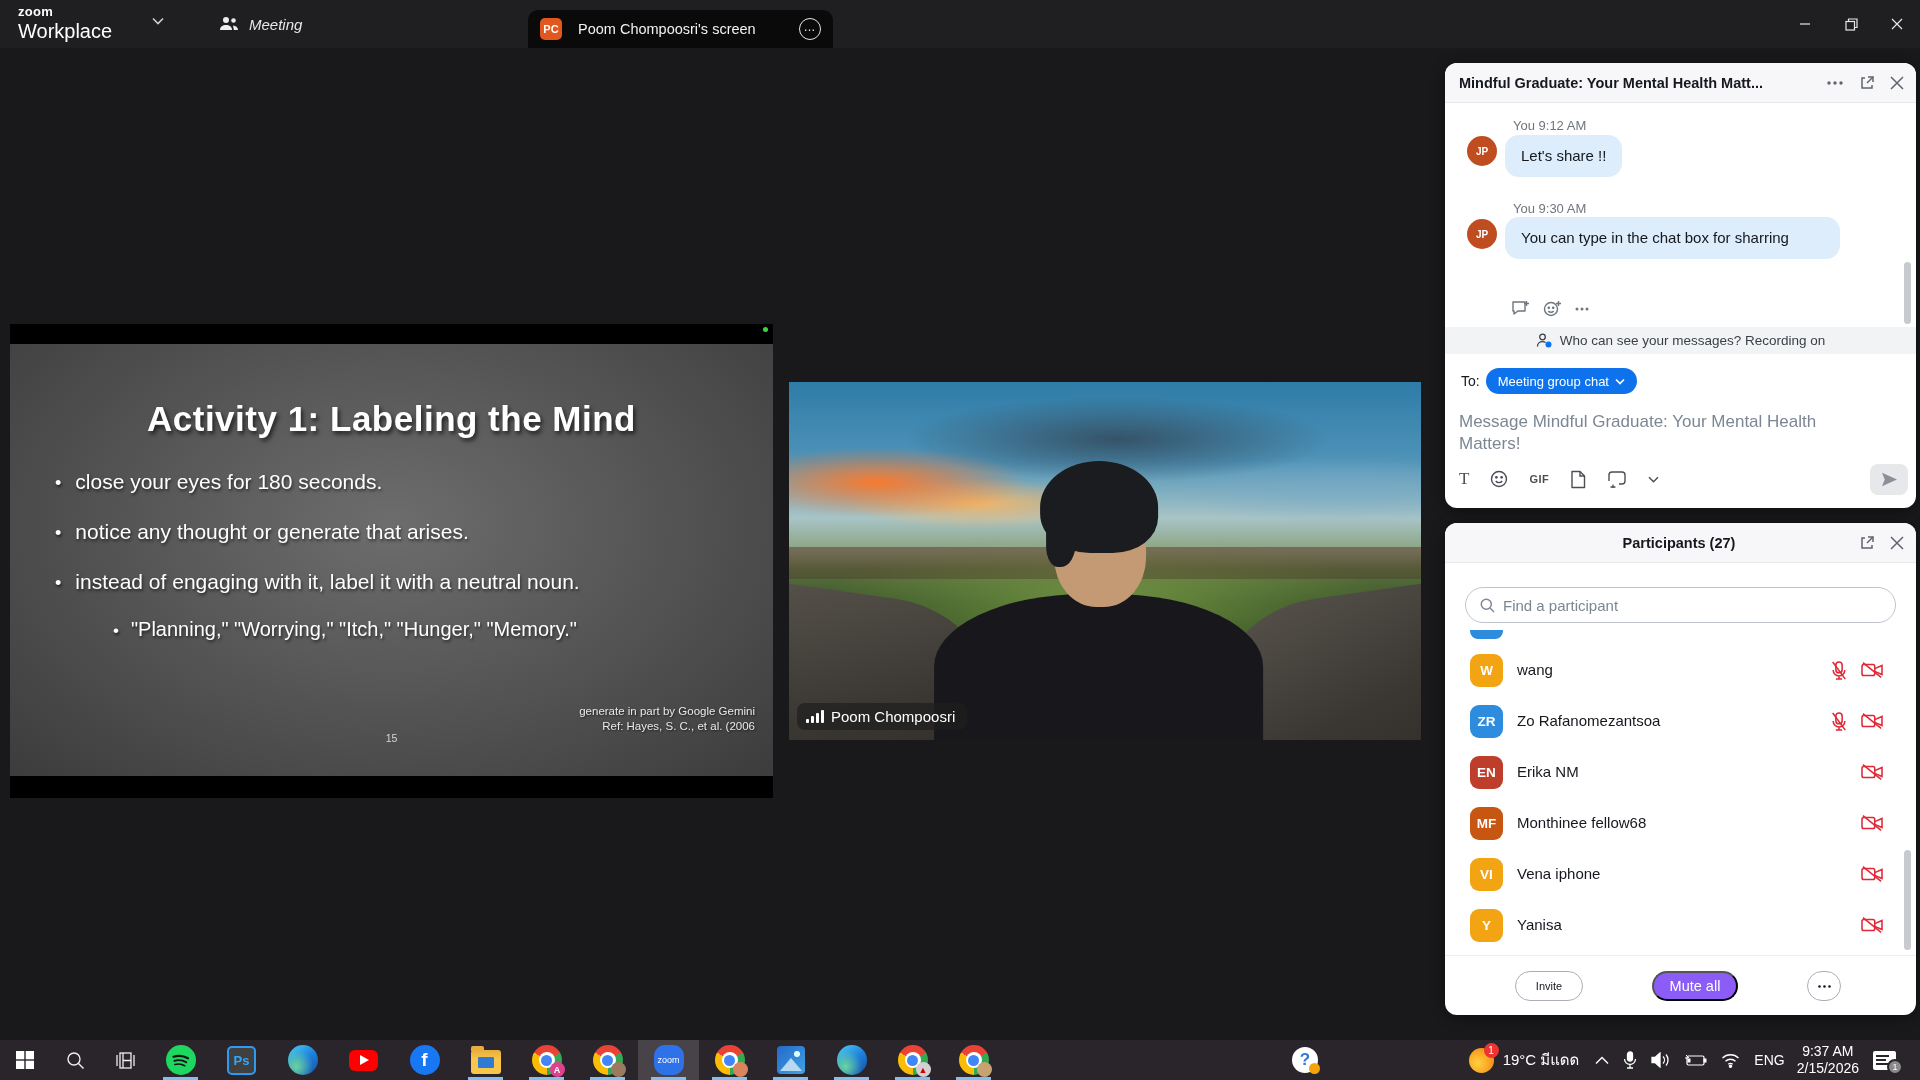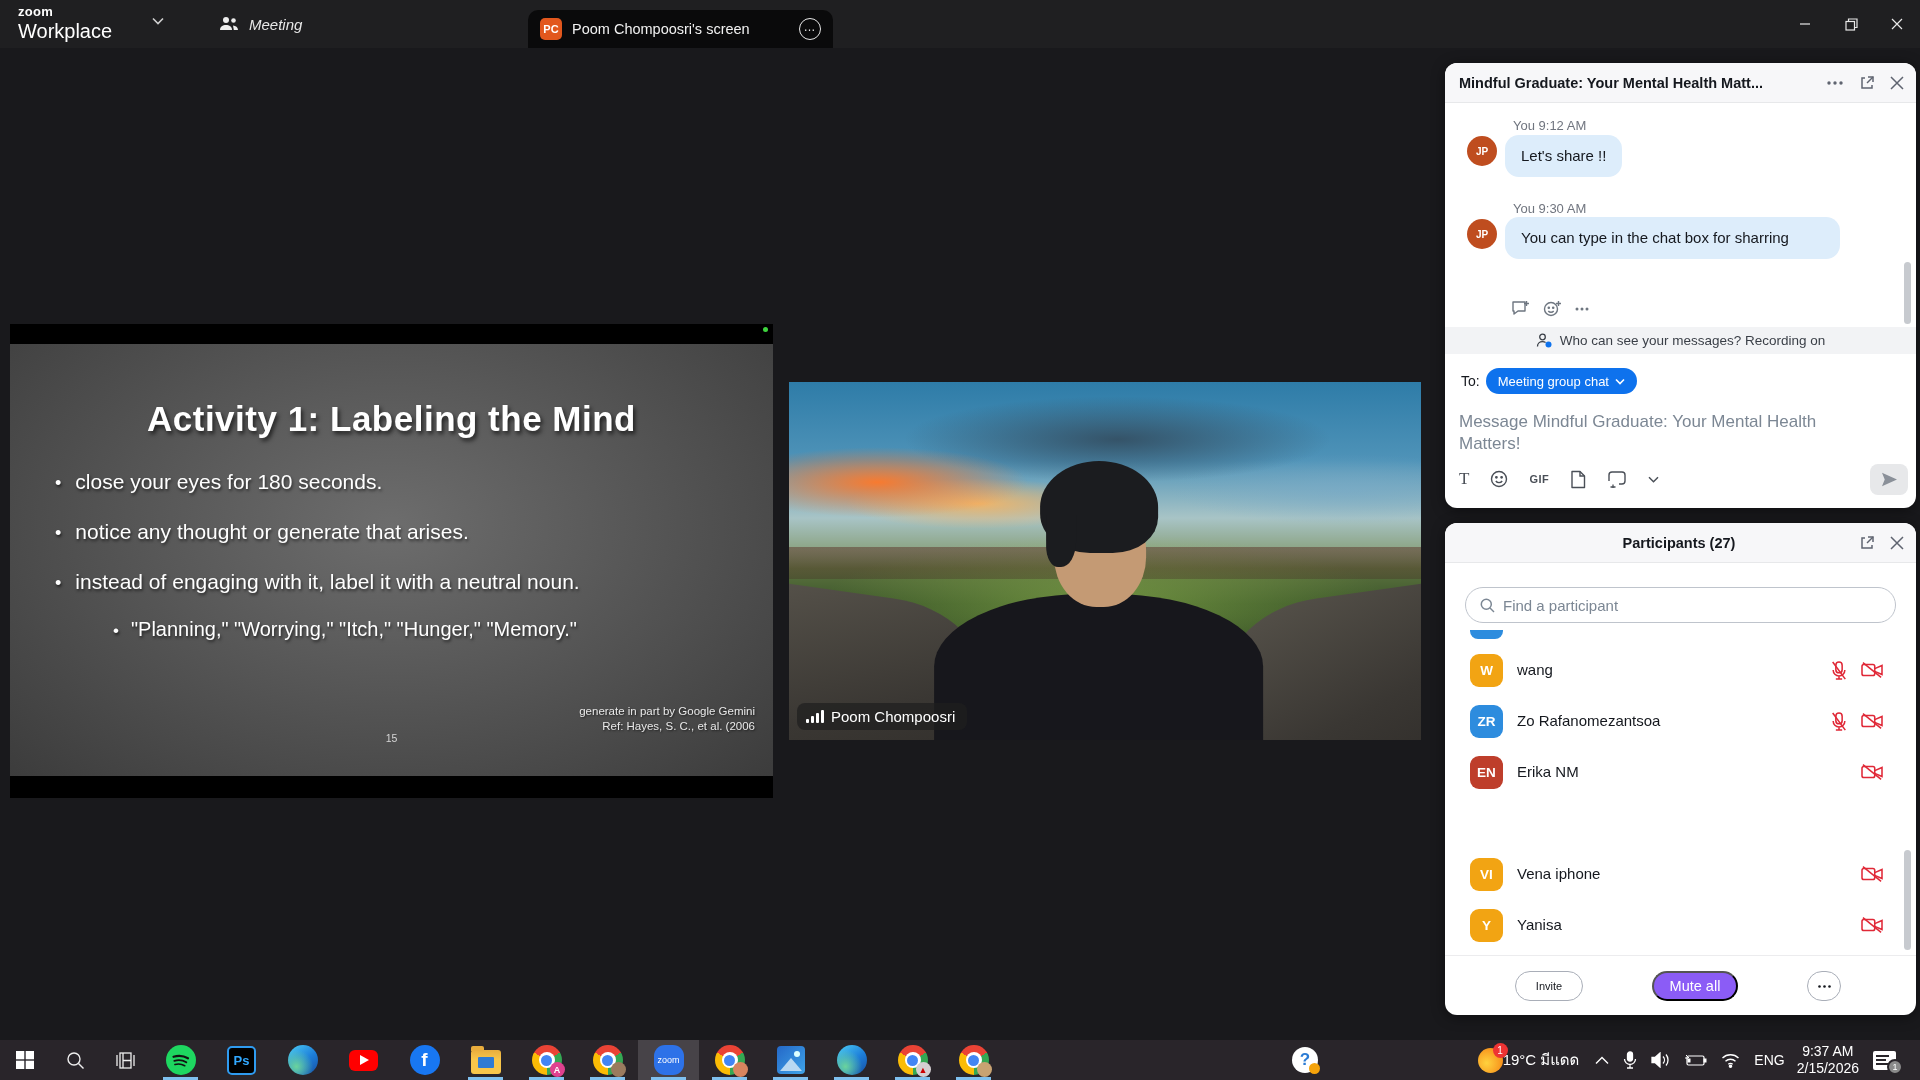--- a/index.html
+++ b/index.html
@@ -7,21 +7,21 @@
     font-family:"Liberation Sans","DejaVu Sans",sans-serif; }
   .abs { position:absolute; }
 
   
   .titlebar { position:absolute; left:0; top:0; width:1920px; height:48px; background:#1f1f21; }
   .logo { position:absolute; left:18px; top:5px; color:#fff; line-height:1; }
   .logo .z { font-size:13px; font-weight:bold; letter-spacing:.3px; }
   .logo .w { font-size:20px; margin-top:3px; font-weight:400; }
   .logo-chev { position:absolute; left:152px; top:17px; color:#cfcfcf; }
   .tab-meeting { position:absolute; left:205px; top:0; height:48px; display:flex; align-items:center; gap:10px; color:#e8e8e8; font-size:15px; padding:0 14px;font-style:italic; }
-  .tab-screen { position:absolute; left:528px; top:10px; width:305px; height:38px; background:#0a0a0b; border-radius:10px 10px 0 0; display:flex; align-items:center; padding:0 12px; gap:10px; }
+  .tab-screen { position:absolute; left:528px; top:10px; width:305px; height:38px; background:#0a0a0b; border-radius:10px 10px 0 0; display:flex; align-items:center; padding:0 12px; gap:16px; }
   .pc-badge { width:22px; height:22px; border-radius:5px; background:#e2571d; color:#fff; font-size:11px; font-weight:bold; display:flex; align-items:center; justify-content:center; }
   .tab-screen .lbl { color:#f2f2f2; font-size:14.5px; flex:1; }
   .ellipsis-circle { width:22px; height:22px; border:1.5px solid #e6e6e6; border-radius:50%; color:#e6e6e6; display:flex; align-items:center; justify-content:center; font-size:12px; letter-spacing:1px; line-height:0; padding-bottom:4px; }
   .winctl { position:absolute; top:0; height:48px; width:46px; display:flex; align-items:center; justify-content:center; color:#e8e8e8; }
 
   
   .slide { position:absolute; left:10px; top:276px; width:763px; height:474px; background:#000; }
   .slide-inner { position:absolute; left:0; top:20px; width:763px; height:432px;
     background:radial-gradient(ellipse at 50% 42%, #6d6d6d 0%, #575757 45%, #3c3c3c 100%); color:#fff; }
   .green-dot { position:absolute; right:5px; top:3px; width:5px; height:5px; border-radius:50%; background:#3ed43e; }
@@ -96,38 +96,38 @@
   .slot { position:relative; width:61px; height:40px; display:flex; align-items:center; justify-content:center; }
   .slot.sys { width:50px; }
   .slot.active::after { content:""; position:absolute; left:13px; right:13px; bottom:0; height:3px; background:#7fc0ee; }
   .slot.focused { background:rgba(255,255,255,.14); }
   .ico30 { width:30px; height:30px; border-radius:50%; position:relative; }
   .chrome { background:conic-gradient(from 60deg,#34a853 0 120deg,#fbbc05 120deg 240deg,#ea4335 240deg 360deg); }
   .chrome-in { position:absolute; left:7px; top:7px; width:16px; height:16px; background:#fff; border-radius:50%; }
   .chrome-in::after { content:""; position:absolute; left:2.5px; top:2.5px; width:11px; height:11px; background:#4285f4; border-radius:50%; }
   .badge-sm { position:absolute; right:-3px; bottom:-2px; width:15px; height:15px; border-radius:50%; color:#fff; font-size:9px; font-weight:bold; display:flex; align-items:center; justify-content:center; }
   .edge-ico { background:radial-gradient(circle at 28% 72%, #6bd49c, rgba(107,212,156,0) 55%), linear-gradient(140deg,#45c0f0 10%,#1d7ed9 55%,#174fa0 100%); }
-  .ps-ico { width:29px; height:29px; border-radius:5px; background:#000000; border:2px solid #2f9bf0; color:#31a8ff; font-size:13px; font-weight:bold; display:flex; align-items:center; justify-content:center; }
+  .ps-ico { width:29px; height:29px; border-radius:5px; background:#404040; border:2px solid #2f9bf0; color:#31a8ff; font-size:13px; font-weight:bold; display:flex; align-items:center; justify-content:center; }
   .yt-ico { width:29px; height:21px; background:#f00; border-radius:6px; position:relative; }
   .yt-ico::after { content:""; position:absolute; left:11px; top:5.5px; border-left:9px solid #fff; border-top:5px solid transparent; border-bottom:5px solid transparent; }
   .fb-ico { background:#1877f2; color:#fff; font-size:19px; font-weight:bold; display:flex; align-items:center; justify-content:center; }
   .folder-ico { width:30px; height:24px; background:linear-gradient(180deg,#e9ad3d,#f8c64a 40%); border-radius:3px; position:relative; margin-top:4px; }
   .folder-ico::before { content:""; position:absolute; left:0; top:-4px; width:13px; height:5px; background:#e9ad3d; border-radius:2px 2px 0 0; }
   .folder-ico::after { content:""; position:absolute; left:7px; top:7px; width:16px; height:11px; background:#2f7bd4; border-radius:1px; }
   .zoom-ico { width:30px; height:30px; border-radius:11px; background:#2d72e8; color:#fff; font-size:9px; display:flex; align-items:center; justify-content:center; }
   .photos-ico { width:28px; height:28px; border-radius:4px; background:linear-gradient(135deg,#2468c8,#3fa4e8); position:relative; overflow:hidden; }
   .photos-ico::after { content:""; position:absolute; left:3px; bottom:3px; border-left:11px solid transparent; border-right:11px solid transparent; border-bottom:13px solid #b9d9f2; }
   .photos-ico::before { content:""; position:absolute; right:5px; top:5px; width:6px; height:6px; border-radius:50%; background:#dff; }
   .help-ico { position:absolute; left:1292px; width:26px; height:26px; background:#fff; border-radius:50%; color:#2b7bd4; font-weight:bold; font-size:17px; display:flex; align-items:center; justify-content:center; top:7px; }
   .help-ico::after { content:""; position:absolute; right:-2px; bottom:-1px; width:11px; height:11px; border-radius:50%; background:#f5a30b; }
   .tray { position:absolute; right:0; top:0; height:40px; display:flex; align-items:center; color:#fff; }
   .tray-item { display:flex; align-items:center; justify-content:center; }
   .sun { position:relative; width:25px; height:25px; border-radius:50%; background:radial-gradient(circle at 35% 60%, #ffd23e, #f7941d 70%); }
   .sun .bdg { position:absolute; right:-5px; top:-5px; width:15px; height:15px; border-radius:50%; background:#e33; color:#fff; font-size:10px; display:flex; align-items:center; justify-content:center; }
-  .temp { font-size:15px; white-space:nowrap;text-align:center; }
+  .temp { font-size:15px; margin-left:9px; white-space:nowrap;text-align:center; }
   .clock { text-align:center; font-size:14px; line-height:17px; margin:0 6px; }
   .notif { position:relative; width:23px; height:19px; background:#fff; border-radius:2px; margin-right:10px; }
   .notif i { position:absolute; left:3px; height:2px; background:#29252a; display:block; }
   .notif .b1 { position:absolute; right:-7px; bottom:-5px; width:16px; height:16px; border-radius:50%; background:#8a8a8a; border:2px solid #29252a; color:#fff; font-size:9px; display:flex; align-items:center; justify-content:center; }
   svg { display:block; }
 </style>
 </head>
 <body>
 
 <header class="titlebar">
@@ -406,20 +406,33 @@
     <span class="picons">
       <span>
           <svg width="24" height="20" viewBox="0 0 26 22" fill="none" stroke="#e02837" stroke-width="1.7">
             <rect x="2" y="5" width="14" height="12" rx="2"></rect>
             <path d="M16 9.5l8-3.5v10l-8-3.5"></path>
             <path d="M3 3l20 16"></path>
           </svg>
         </span>
     </span>
   </div>
+  <div class="prow" style="top:276px;">
+    <span class="pavatar" style="background-color: rgb(199, 86, 18);">MF</span>
+    <span class="pname">Monthinee fellow68</span>
+    <span class="picons">
+      <span>
+          <svg width="24" height="20" viewBox="0 0 26 22" fill="none" stroke="#e02837" stroke-width="1.7">
+            <rect x="2" y="5" width="14" height="12" rx="2"></rect>
+            <path d="M16 9.5l8-3.5v10l-8-3.5"></path>
+            <path d="M3 3l20 16"></path>
+          </svg>
+        </span>
+    </span>
+  </div>
   <div class="prow" style="top:327px;">
     <span class="pavatar" style="background-color: rgb(242, 164, 19);">VI</span>
     <span class="pname">Vena iphone</span>
     <span class="picons">
       <span>
           <svg width="24" height="20" viewBox="0 0 26 22" fill="none" stroke="#e02837" stroke-width="1.7">
             <rect x="2" y="5" width="14" height="12" rx="2"></rect>
             <path d="M16 9.5l8-3.5v10l-8-3.5"></path>
             <path d="M3 3l20 16"></path>
           </svg>

